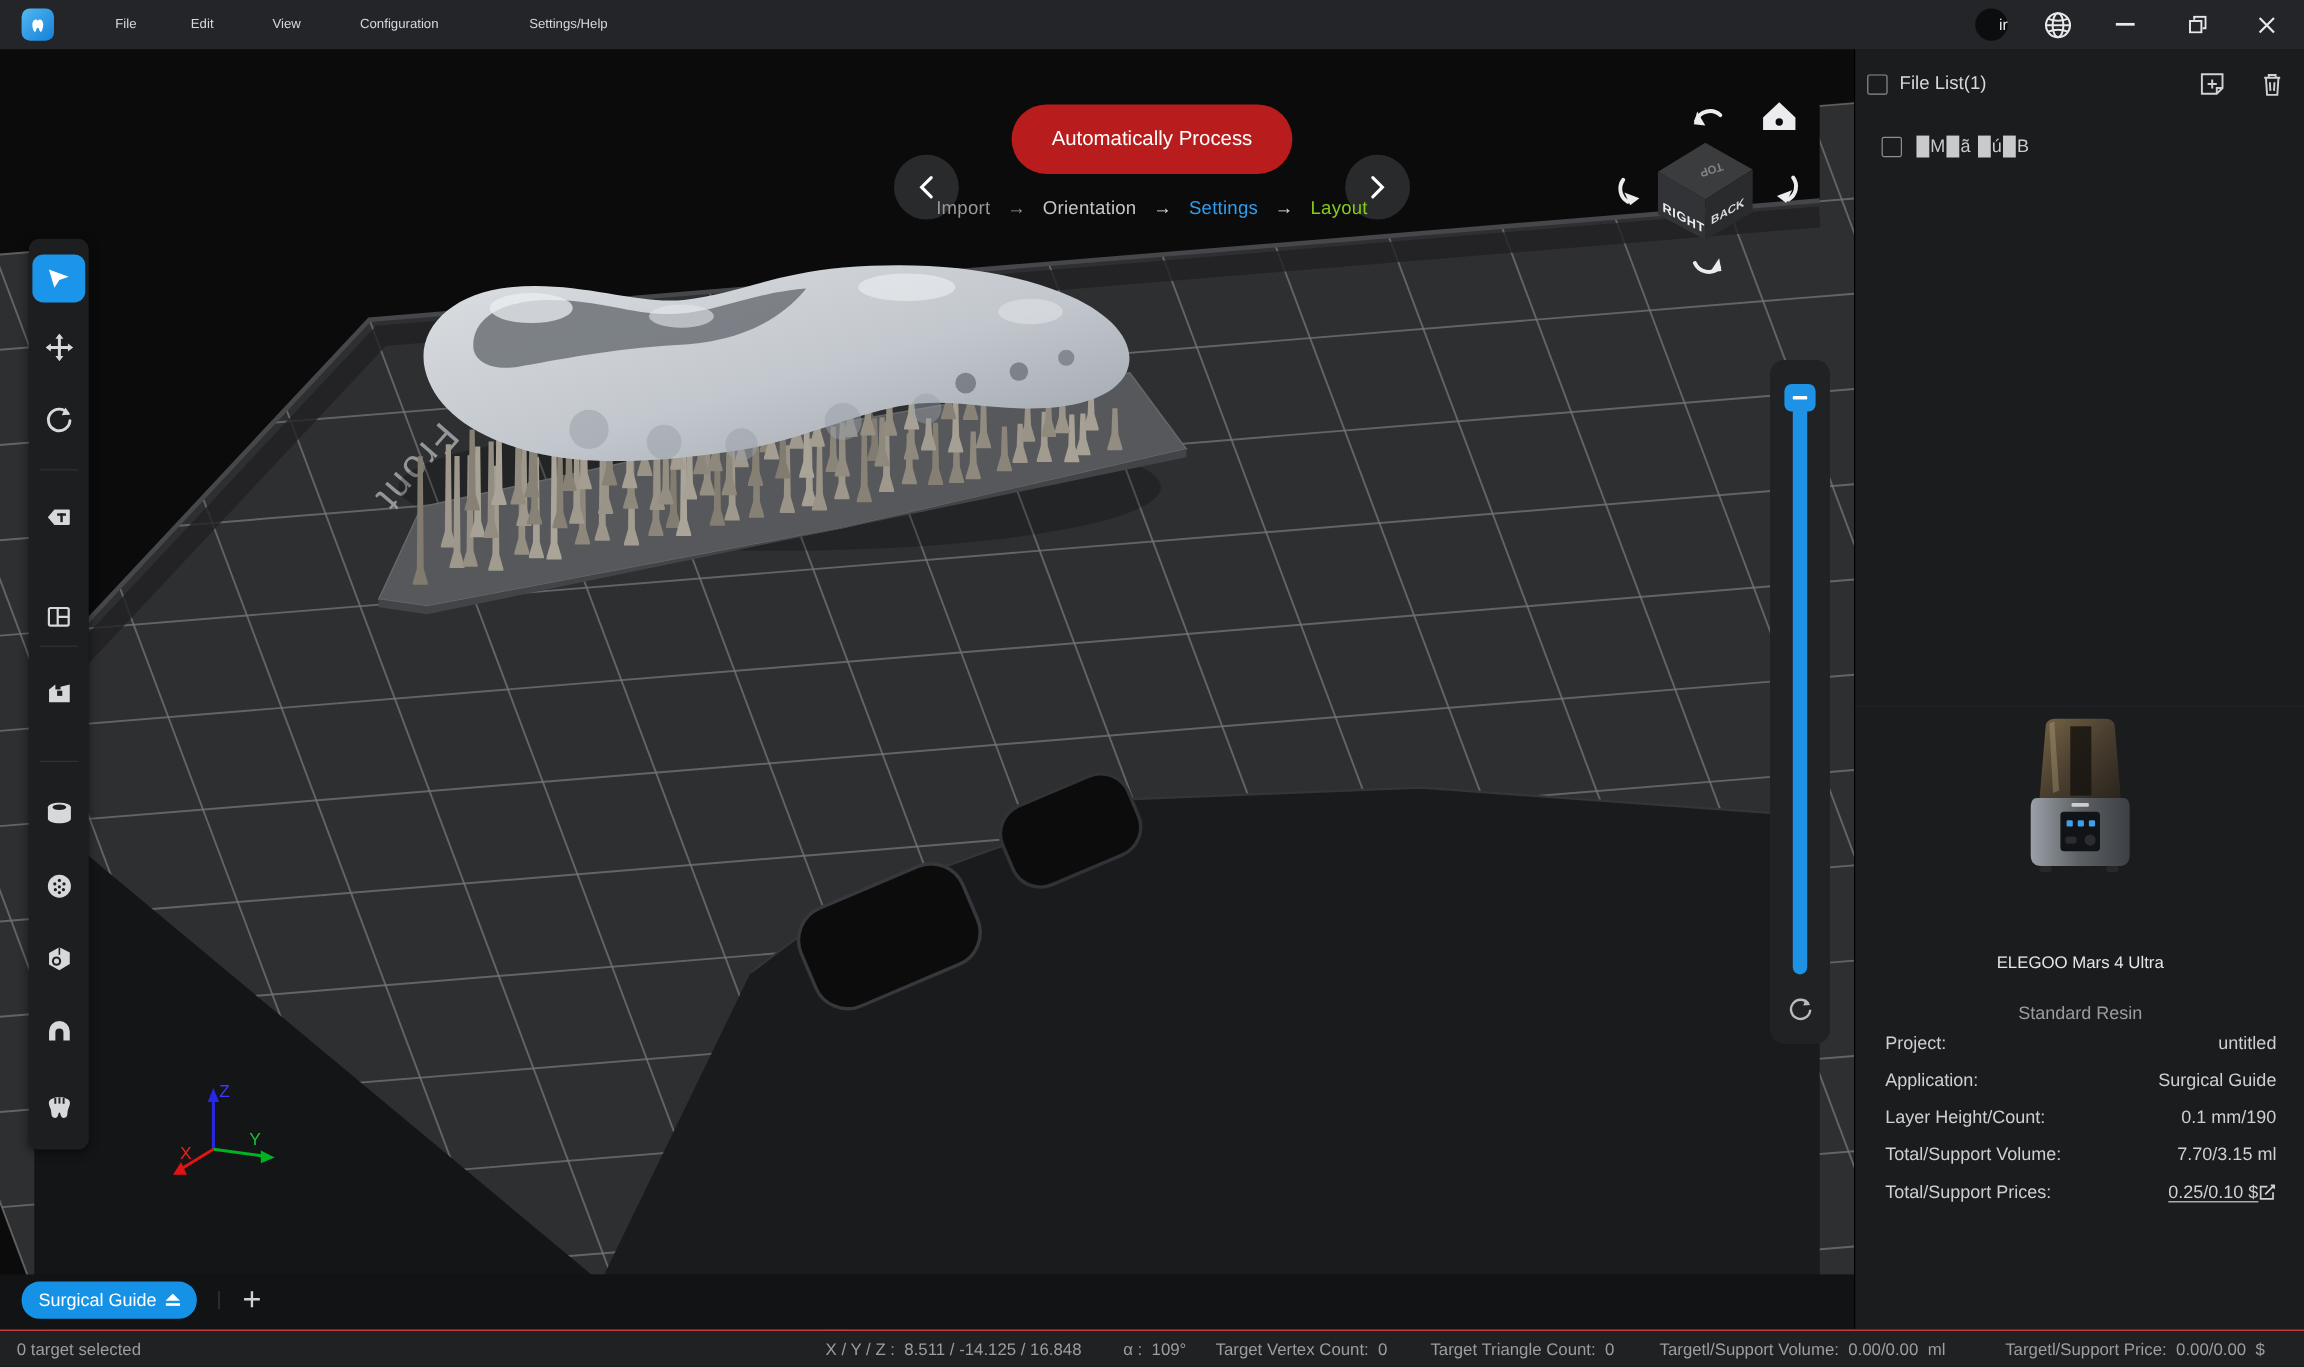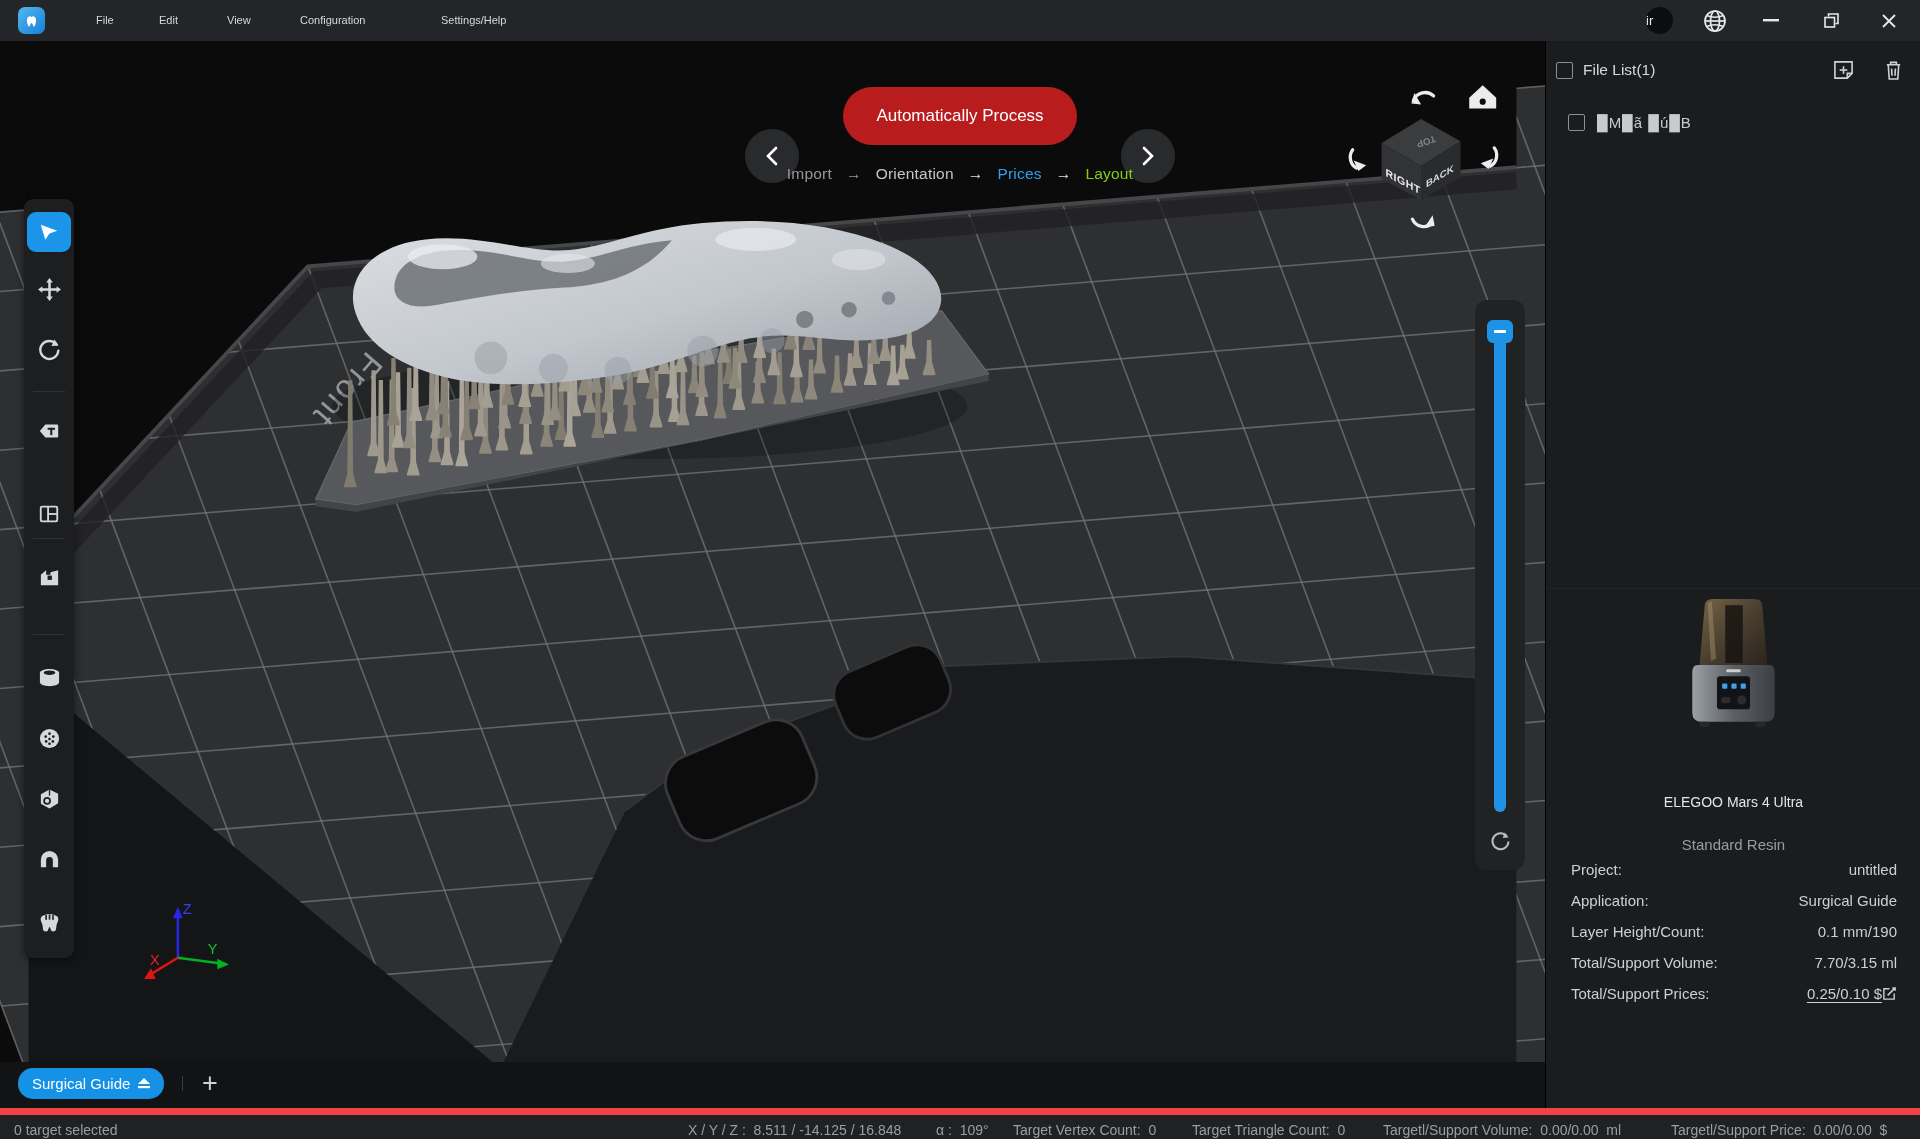--- a/index.html
+++ b/index.html
@@ -5,21 +5,21 @@
   * { margin:0; padding:0; box-sizing:border-box; }
   html,body { width:1920px; height:1139px; overflow:hidden; background:#0b0b0c;
     font-family:"Liberation Sans", sans-serif; -webkit-font-smoothing:antialiased; }
 
   
   #titlebar { position:absolute; left:0; top:0; width:1920px; height:41px; background:#232528; z-index:50; }
   #app-logo { position:absolute; left:18px; top:7px; width:27px; height:27px; border-radius:7px;
     background:linear-gradient(135deg,#53b7f2,#1480d8); display:flex; align-items:center; justify-content:center; }
   .menu-item { position:absolute; top:0; height:41px; line-height:41px; color:#d6d8da; font-size:11px; cursor:default; }
   #avatar { position:absolute; left:1646px; top:7px; width:27px; height:27px; border-radius:50%;
-    background:#0c0d0e; color:#e8e9ea; font-size:13px; text-align:left; line-height:27px; }
+    background:#0c0d0e; color:#e8e9ea; font-size:13px; text-align:right; line-height:27px; }
   .winbtn { position:absolute; top:6px; width:30px; height:29px; display:flex; align-items:center; justify-content:center; }
 
   
   #viewport { position:absolute; left:0; top:41px; width:1545px; height:1067px; background:#0b0b0c; overflow:hidden; }
   #scene { position:absolute; left:0; top:0; }
 
   
   #toolbar { position:absolute; left:24px; top:158px; width:50px; height:759px; background:#1c1e20;
     border-radius:9px; z-index:20; box-shadow:0 2px 8px rgba(0,0,0,.5); }
   .tool { position:absolute; left:3px; width:44px; height:40px; border-radius:9px;
@@ -67,21 +67,21 @@
   #file-name { color:#c8cacc; font-size:15px; margin-left:12px; letter-spacing:1px; }
   #printer-sec { position:absolute; left:0; top:547px; width:375px; border-top:1px solid #222427; }
   #printer-name { position:absolute; left:0; top:205px; width:375px; text-align:center; color:#e3e5e7; font-size:14px; }
   #printer-resin { position:absolute; left:0; top:247px; width:375px; text-align:center; color:#9a9da0; font-size:15px; }
   .prow { position:absolute; left:25px; width:326px; height:20px; font-size:15px; color:#cdd0d2; }
   .prow .lab { float:left; } .prow .val { float:right; }
   .val-edit { text-decoration:underline; text-underline-offset:3px; display:inline-flex; align-items:center; gap:0; cursor:pointer; }
 
   
   #statusbar { position:absolute; left:0; top:1108px; width:1920px; height:31px; background:#1f2123;
-    border-top:7px solid #ef4444; font-size:14px; color:#9b9ea1; }
+    border-top:1px solid #ef4444; font-size:14px; color:#9b9ea1; }
   #statusbar .sitem { position:absolute; top:7px; white-space:pre; }
 </style>
 </head>
 <body>
 
 <div id="titlebar">
   <div id="app-logo">
     <svg width="19" height="19" viewBox="0 0 24 24">
         <path fill="#fff" d="M7.5,18 C5.2,12.5 6.2,7.5 9.5,6.7 C11.4,6.3 12,8 12,8 C12,8 12.6,6.3 14.5,6.7 C17.8,7.5 18.8,12.5 16.5,18 C15.6,20.3 14.2,19.9 13.8,18 C13.5,16.5 12.9,15.2 12,15.2 C11.1,15.2 10.5,16.5 10.2,18 C9.8,19.9 8.4,20.3 7.5,18 Z"></path>
       </svg>
@@ -343,21 +343,21 @@
         <path d="M10,2 L2,10 L10,18"></path>
       </svg>
   </div>
   <button id="auto-btn">Automatically Process</button>
   <div class="navcircle" style="left:1121px; top:88px;">
     <svg width="12" height="20" viewBox="0 0 12 20" fill="none" stroke="#fff" stroke-width="2.6" stroke-linecap="round">
         <path d="M2,2 L10,10 L2,18"></path>
       </svg>
   </div>
   <div id="steps">
-    <span class="step-import">Import</span><span class="arr-gray">→</span><span class="step-orientation">Orientation</span><span class="arr-light">→</span><span class="step-support">Prices</span><span class="arr-light">→</span><span class="step-layout">Layout</span>
+    <span class="step-import">Import</span><span class="arr-gray">→</span><span class="step-orientation">Orientation</span><span class="arr-light">→</span><span class="step-support">Settings</span><span class="arr-light">→</span><span class="step-layout">Layout</span>
   </div>
 
   <div id="toolbar">
     <div class="tool active" style="top:13px">
       <svg width="22" height="22" viewBox="0 0 24 24">
           <path fill="#fff" d="M3,4 L21,10.5 L12.5,13.5 L8,20.5 Z"></path>
         </svg>
     </div>
     <div class="tool" style="top:70px">
       <svg width="23" height="23" viewBox="0 0 22 22" fill="#d7d8da">

